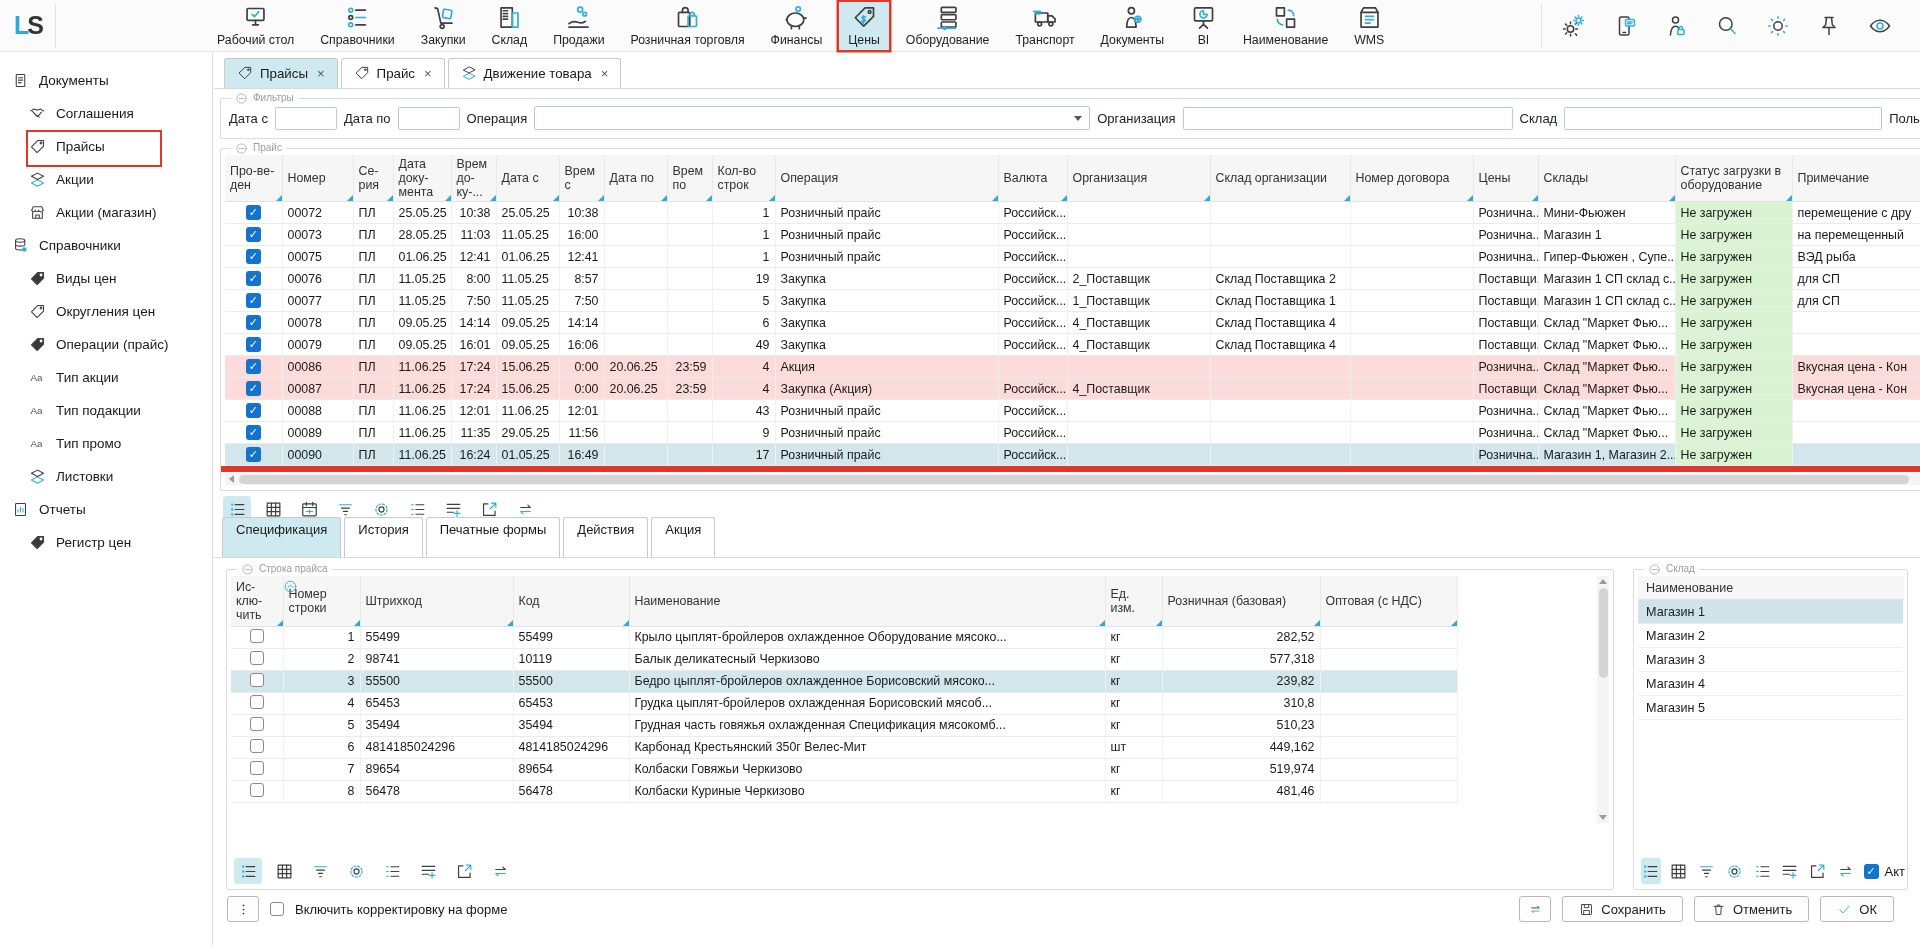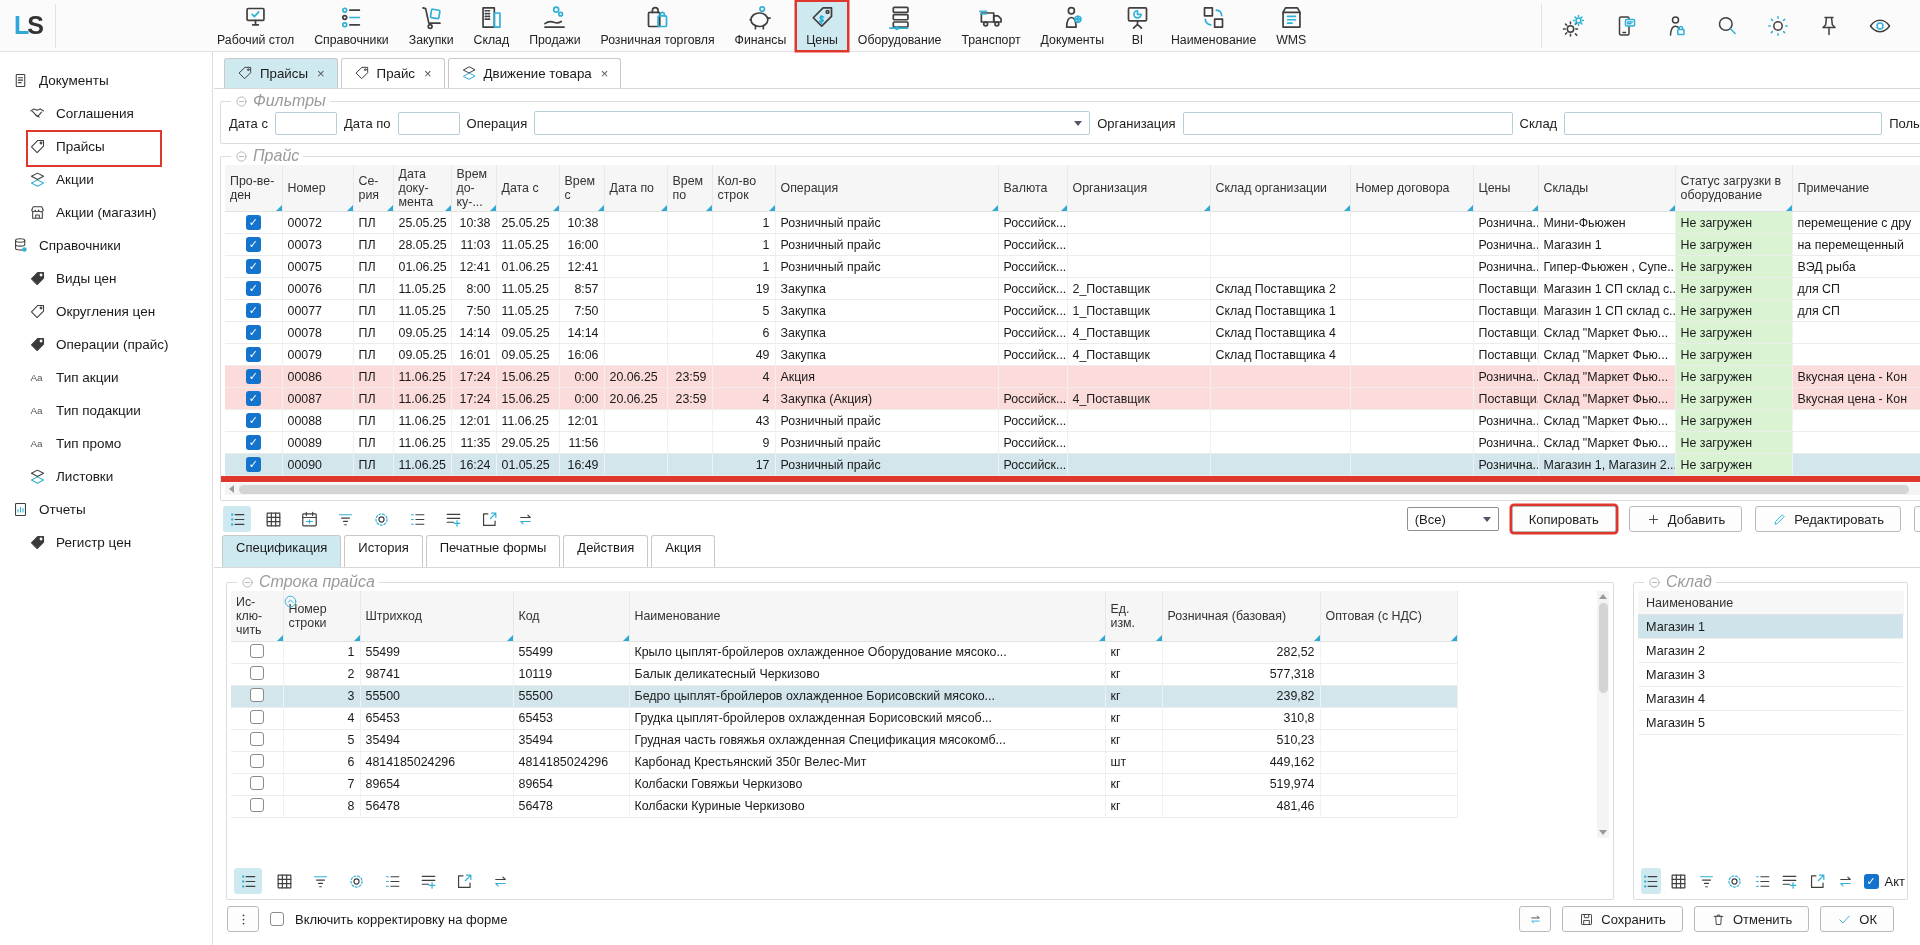--- a/index.html
+++ b/index.html
@@ -13,21 +13,21 @@
   svg.ic .c{stroke:#2fb0d6;}
   svg.ic .cf{fill:#2fb0d6;stroke:none;}
   svg.ic .f{fill:#3f3f3f;stroke:none;}
   svg.ic text{stroke:none;}
 
   
   .topbar{height:52px;display:flex;align-items:center;background:#fbfbfb;border-bottom:1px solid #e2e2e2;position:relative;z-index:5;}
   .logo{width:42px;height:42px;margin-left:7px;display:flex;align-items:center;justify-content:center;font-weight:bold;font-size:25px;letter-spacing:-2px;cursor:pointer;}
   .logo .l1{color:#2fa8d8;} .logo .l2{color:#333;}
   .vsep{width:1px;height:44px;background:#e2e2e2;margin:0 6px;flex:none;}
-  .menu{display:flex;align-items:center;gap:2px;margin-left:146px;}
+  .menu{display:flex;align-items:center;gap:8px;margin-left:146px;}
   .menu-item{display:flex;flex-direction:column;align-items:center;justify-content:center;gap:2px;padding:2px 9px;height:48px;cursor:pointer;}
   .menu-item svg.ic{width:27px;height:27px;}
   .menu-item .mlabel{font-size:12.3px;color:#222;white-space:nowrap;}
   .menu-item.active{background:#cfe9f0;}
   .menu-item.annot{box-shadow:0 0 0 2.5px #e0372c;}
   .quick{display:flex;align-items:center;gap:27px;margin-left:14px;margin-right:28px;}
   .quick svg.ic{width:24px;height:24px;cursor:pointer;}
   .pushr{margin-left:auto;}
 
   
@@ -38,24 +38,24 @@
   .side-item.annot::before{content:'';position:absolute;left:26px;top:0;width:132px;height:33px;border:2.5px solid #e0372c;pointer-events:none;}
 
   
   .content{position:absolute;left:214px;top:52px;right:0;bottom:0;background:#fff;}
   .tabbar{height:37px;display:flex;align-items:flex-end;gap:3px;padding:3px 0 0 10px;border-bottom:1px solid #d9d9d9;background:#fff;}
   .tab{display:flex;align-items:center;gap:7px;padding:6px 12px 7px;border:1px solid #c9c9c9;border-bottom:none;border-radius:3px 3px 0 0;font-size:13.3px;background:#fff;cursor:pointer;white-space:nowrap;}
   .tab.active{background:#cfe9f0;}
   .tab svg.ic{width:16px;height:16px;}
   .tab .close{color:#555;font-size:13px;margin-left:2px;cursor:pointer;}
   .tabbar.small{height:31px;padding-left:8px;}
-  .tabbar.small .tab{padding:4px 13px 12px;font-size:13px;}
+  .tabbar.small .tab{padding:4px 13px 20px;font-size:13px;}
 
   fieldset.fs{border:1px solid #dcdcdc;border-radius:2px;margin:3px 6px 0;padding:0 4px 4px;position:relative;}
-  fieldset.fs legend{display:flex;align-items:center;gap:5px;font-size:16px;color:#9b9b9b;padding:0 4px;margin-left:6px;font-style:italic;}
+  fieldset.fs legend{display:flex;gap:5px;font-size:10px;color:#9b9b9b;padding:0 4px;margin-left:6px;}
   fieldset.fs legend svg.ic{width:13px;height:13px;}
   fieldset.fs legend svg.ic *{stroke:#a8a8a8;}
 
   .frow{display:flex;align-items:center;gap:7px;padding:1px 4px 4px;font-size:13px;color:#222;white-space:nowrap;}
   .inp{height:23px;border:1px solid #b7cdd7;border-radius:2px;background:#fff;font-family:inherit;font-size:13px;padding:0 4px;}
   .w62{width:62px;} .w330{width:330px;} .w318{width:318px;}
   .selectbox{height:24px;border:1px solid #b7cdd7;border-radius:2px;background:#fff;display:flex;align-items:center;padding:0 7px;font-size:13px;cursor:pointer;}
   .selectbox .chev{margin-left:auto;width:0;height:0;border-left:4px solid transparent;border-right:4px solid transparent;border-top:5px solid #556;}
   .selectbox.op{width:556px;}
 
@@ -841,42 +841,20 @@
               <path class="c" d="M13 11l7-7M14.5 4H20v5.5"></path>
             </svg>
           </span>
           <span class="tbtn">
             <svg class="ic" viewBox="0 0 24 24">
               <path d="M6 9.5h12l-3-3"></path>
               <path class="c" d="M18 14.5H6l3 3"></path>
             </svg>
           </span>
         </div>
-      <div class="actions">
-        <div class="selectbox small">
-            <span>(Все)</span>
-            <span class="chev"></span>
-          </div>
-        <button class="btn annot">
-            <span>Копировать</span>
-          </button>
-        <button class="btn">
-            <svg class="ic" viewBox="0 0 24 24">
-              <path d="M12 5.5v13M5.5 12h13" stroke-width="1.8"></path>
-            </svg>
-            <span>Добавить</span>
-          </button>
-        <button class="btn">
-            <svg class="ic" viewBox="0 0 24 24">
-              <path class="c" d="M5 19l1-4L16.5 4.5l3 3L9 18z"></path>
-            </svg>
-            <span>Редактировать</span>
-          </button>
-        <button class="btn stub"></button>
-      </div>
     </div>
 
     <div class="tabbar small" id="detail-tabs">
         <div class="tab active">
           <span>Спецификация</span>
         </div>
         <div class="tab">
           <span>История</span>
         </div>
         <div class="tab">

